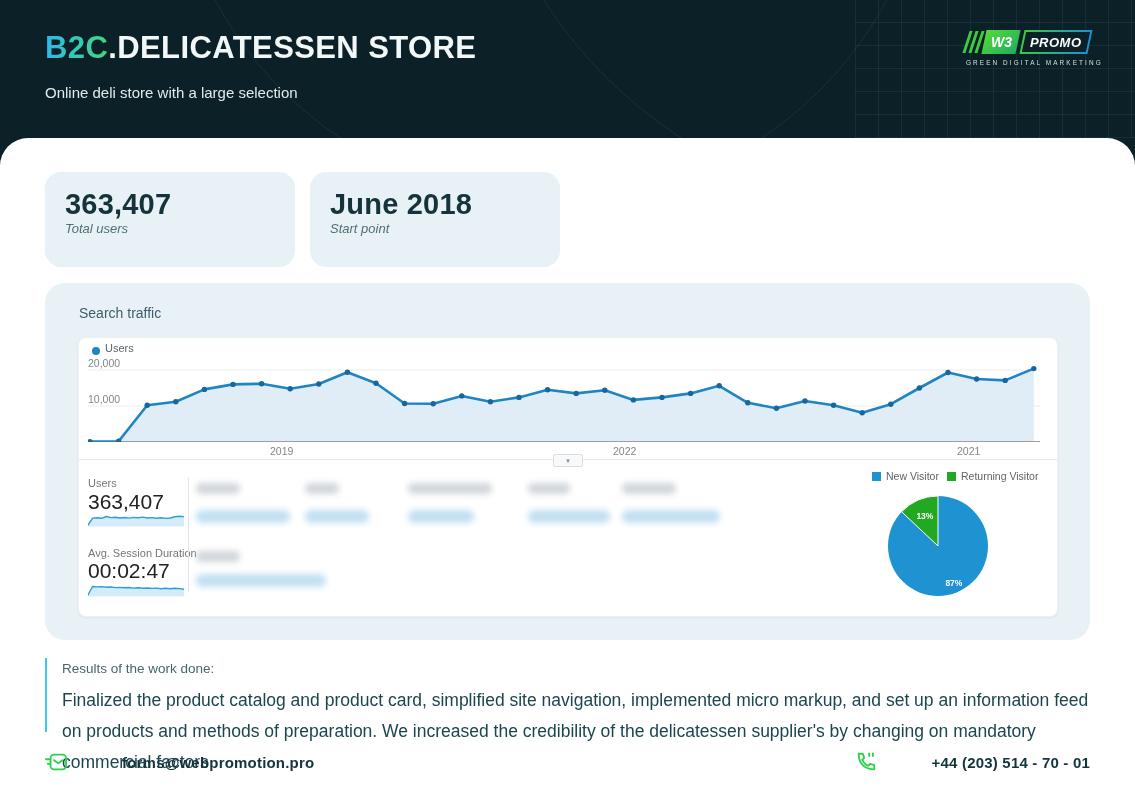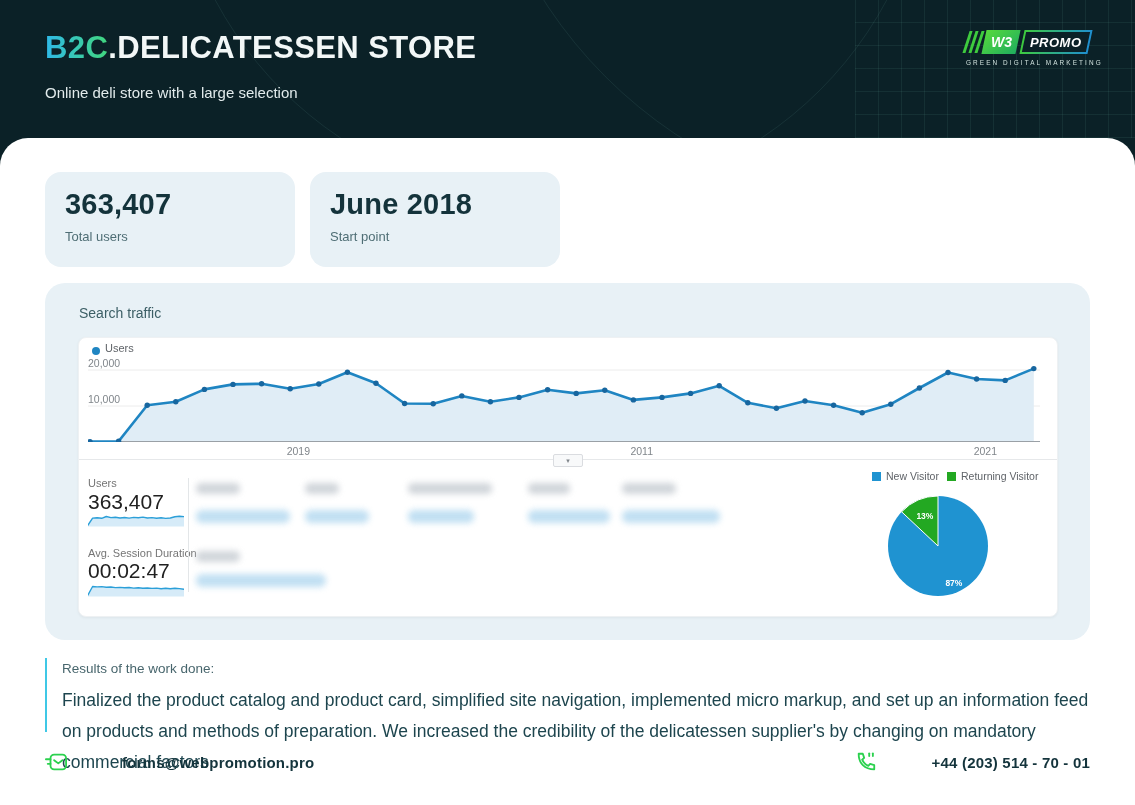--- a/index.html
+++ b/index.html
@@ -36,34 +36,34 @@
   .promobox { position:absolute; left:56px; top:0; width:68px; height:24px; transform:skewX(-12deg);
               background:linear-gradient(90deg,#3ecb3e,#1f8fd0); padding:2px; box-sizing:border-box; }
   .promobox .inner { width:100%; height:100%; background:#0b2127; display:flex; align-items:center; justify-content:center; }
   .promobox span { transform:skewX(12deg); color:#fff; font-weight:700; font-style:italic; font-size:13px; letter-spacing:0.5px; }
   .logo-tag { margin-top:5px; font-size:6.4px; letter-spacing:2.1px; color:#cfe0dc; white-space:nowrap; }
 
   
   .stat-card { position:absolute; top:172px; width:250px; height:95px; background:#e8f1f6; border-radius:16px;
                box-sizing:border-box; padding:16px 20px; z-index:2; }
   .stat-card .v { font-size:29px; font-weight:700; color:#14333b; letter-spacing:0.2px; }
-  .stat-card .l { margin-top:8px; font-size:13px; color:#4f6e75; }
+  .stat-card .l { margin-top:0; font-size:13px; color:#4f6e75;font-style:italic; }
 
   
   .chart-wrap { position:absolute; left:45px; top:283px; width:1045px; height:357px; background:#e8f1f6;
                 border-radius:20px; z-index:2; }
   .chart-title { position:absolute; left:79px; top:305px; font-size:14px; color:#3c5f66; z-index:3; }
   .ga-card { position:absolute; left:78px; top:337px; width:980px; height:280px; background:#fff;
              border:1px solid #eef1f3; box-sizing:border-box; border-radius:8px;
              box-shadow:0 1px 3px rgba(0,0,0,0.05); z-index:3; }
   .ga-legend-dot { position:absolute; left:92px; top:347px; width:8px; height:8px; border-radius:50%;
                    background:#1f85c2; z-index:4; }
   .ga-legend-label { position:absolute; left:105px; top:342px; font-size:11px; color:#5f6368; z-index:4; }
   .ytick { position:absolute; left:88px; font-size:10.5px; color:#80868b; z-index:4; }
-  .xtick { position:absolute; top:445px; width:40px; text-align:right; font-size:10.5px; color:#80868b; z-index:5; }
+  .xtick { position:absolute; top:445px; width:40px; text-align:left; font-size:10.5px; color:#80868b; z-index:5; }
   #traffic-svg { position:absolute; left:88px; top:360px; z-index:4; }
   .ga-divider { position:absolute; left:79px; top:459px; width:978px; height:1px; background:#e6e8ea; z-index:4; }
   .collapse-btn { position:absolute; left:553px; top:454px; width:28px; height:11px; background:#f8f9fa;
                   border:1px solid #dadce0; border-radius:2px; z-index:5; font-size:7px; color:#80868b;
                   display:flex; align-items:center; justify-content:center; line-height:1; cursor:pointer; }
 
   .metric-label { position:absolute; left:88px; font-size:11px; color:#757575; z-index:4; }
   .metric-value { position:absolute; left:88px; font-size:21px; color:#212121; z-index:4; }
   .spark { position:absolute; left:88px; z-index:4; }
   .vdivider { position:absolute; left:188px; top:478px; width:1px; height:114px; background:#e3e6e8; z-index:4; }
@@ -174,21 +174,21 @@
       <circle cx="774.2" cy="52.8" r="2.7" fill="#17669f"></circle>
       <circle cx="802.8" cy="44.2" r="2.7" fill="#17669f"></circle>
       <circle cx="831.4" cy="28.0" r="2.7" fill="#17669f"></circle>
       <circle cx="860.0" cy="12.5" r="2.7" fill="#17669f"></circle>
       <circle cx="888.6" cy="19.0" r="2.7" fill="#17669f"></circle>
       <circle cx="917.2" cy="20.4" r="2.7" fill="#17669f"></circle>
       <circle cx="945.8" cy="8.6" r="2.7" fill="#17669f"></circle>
     </svg>
 
   <div class="xtick" style="left:270px;">2019</div>
-  <div class="xtick" style="left:613px;">2011</div>
+  <div class="xtick" style="left:613px;">2022</div>
   <div class="xtick" style="left:957px;">2021</div>
 
   <div class="ga-divider"></div>
   <div class="collapse-btn">
       <span>▾</span>
     </div>
 
   <div class="metric-label" style="top:477px;">Users</div>
   <div class="metric-value" style="top:490px;">363,407</div>
   <svg class="spark" style="top:511px;" width="96" height="16" viewBox="0 0 96 16">

